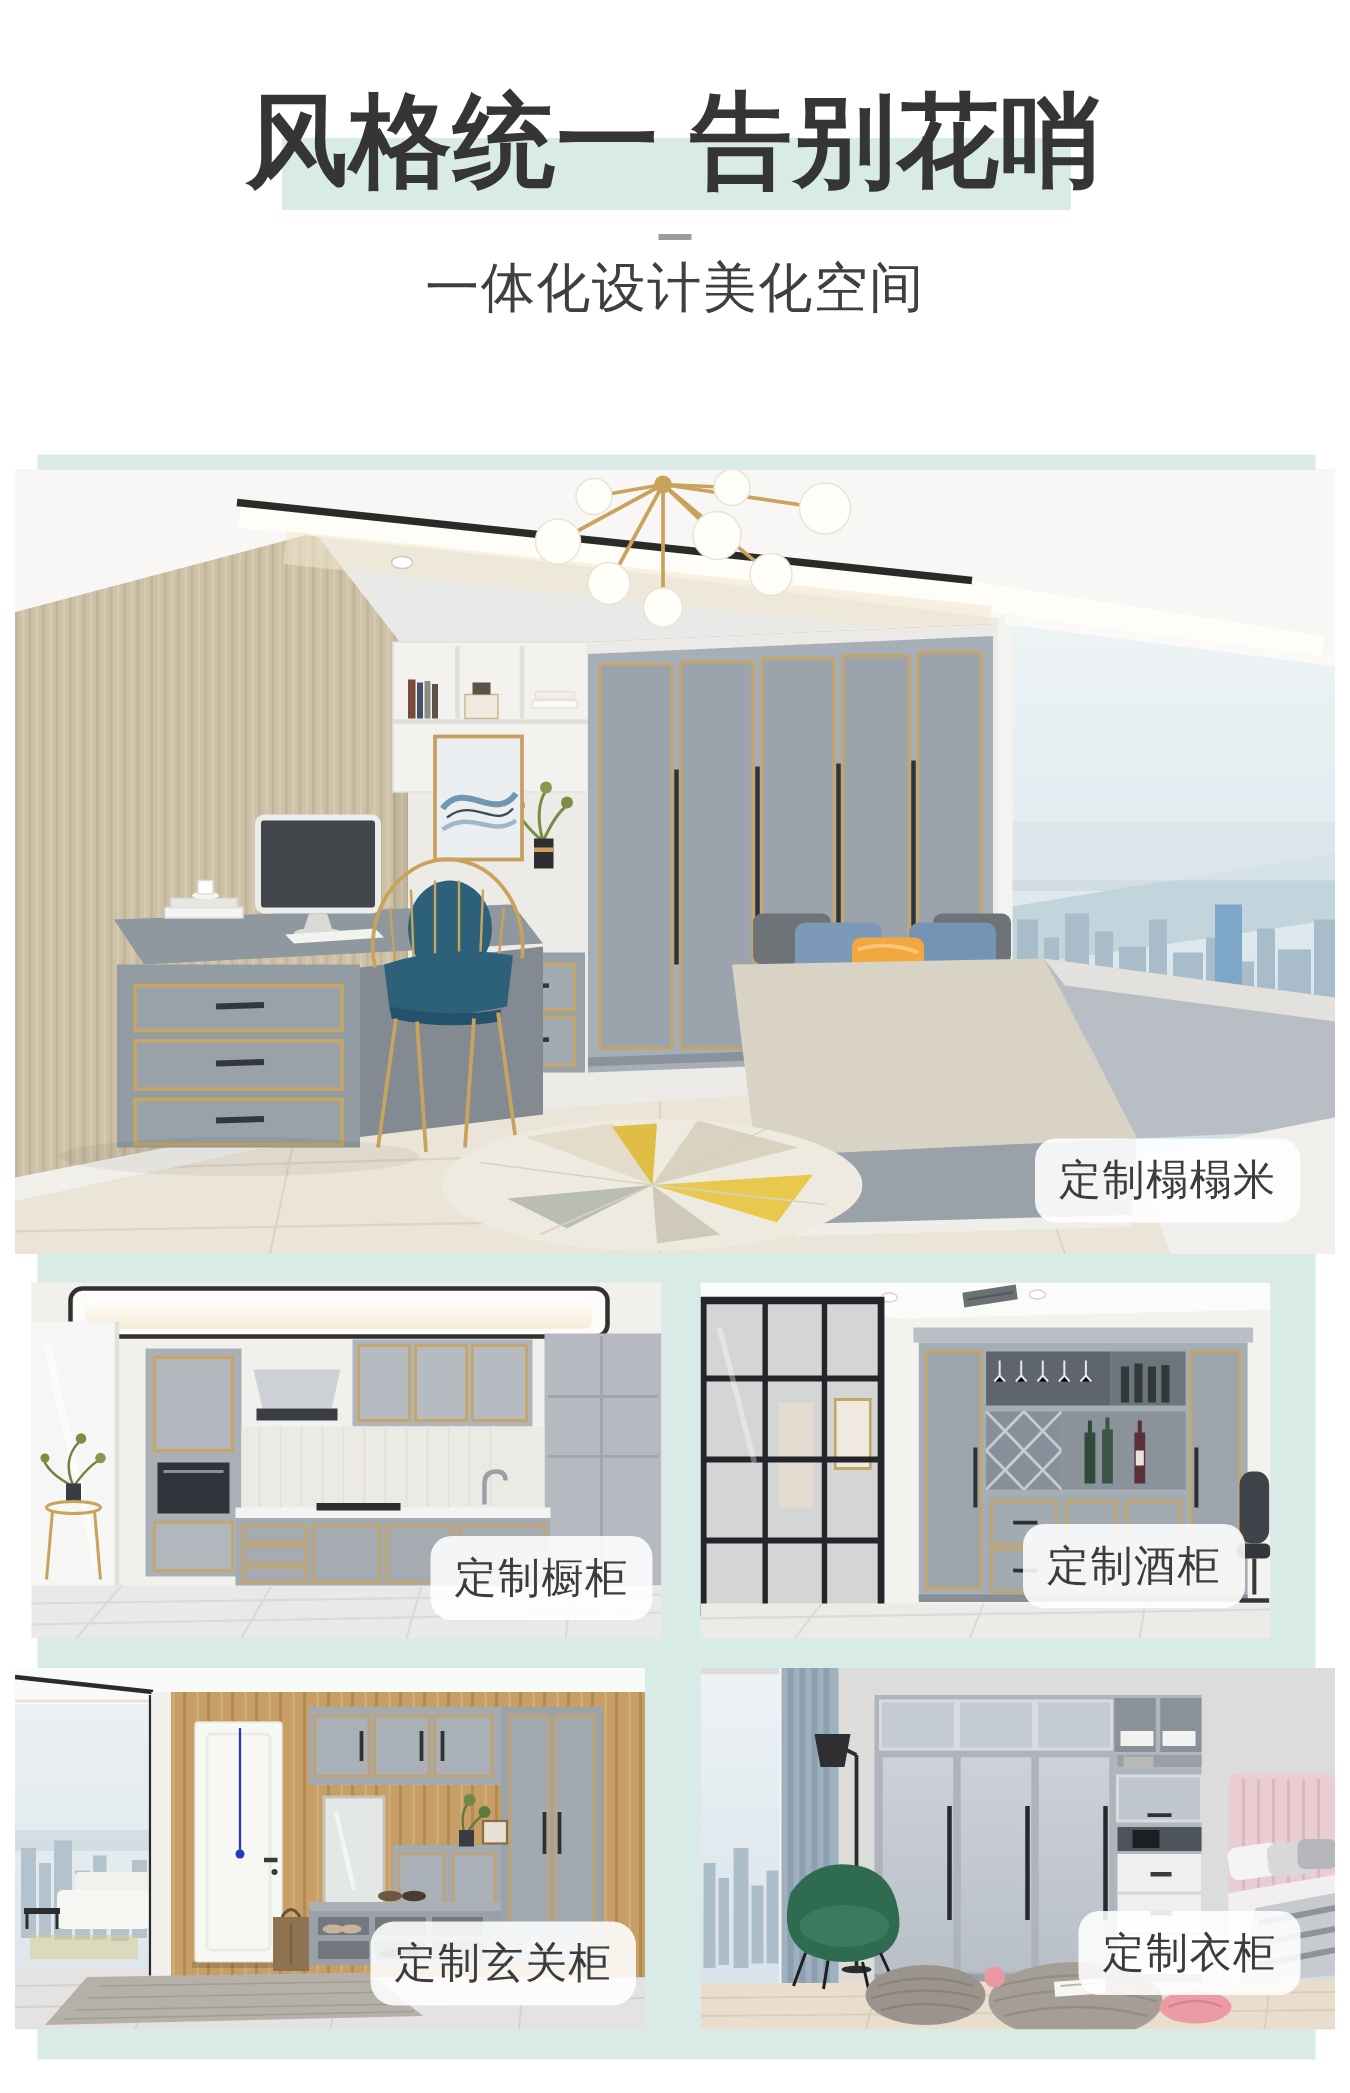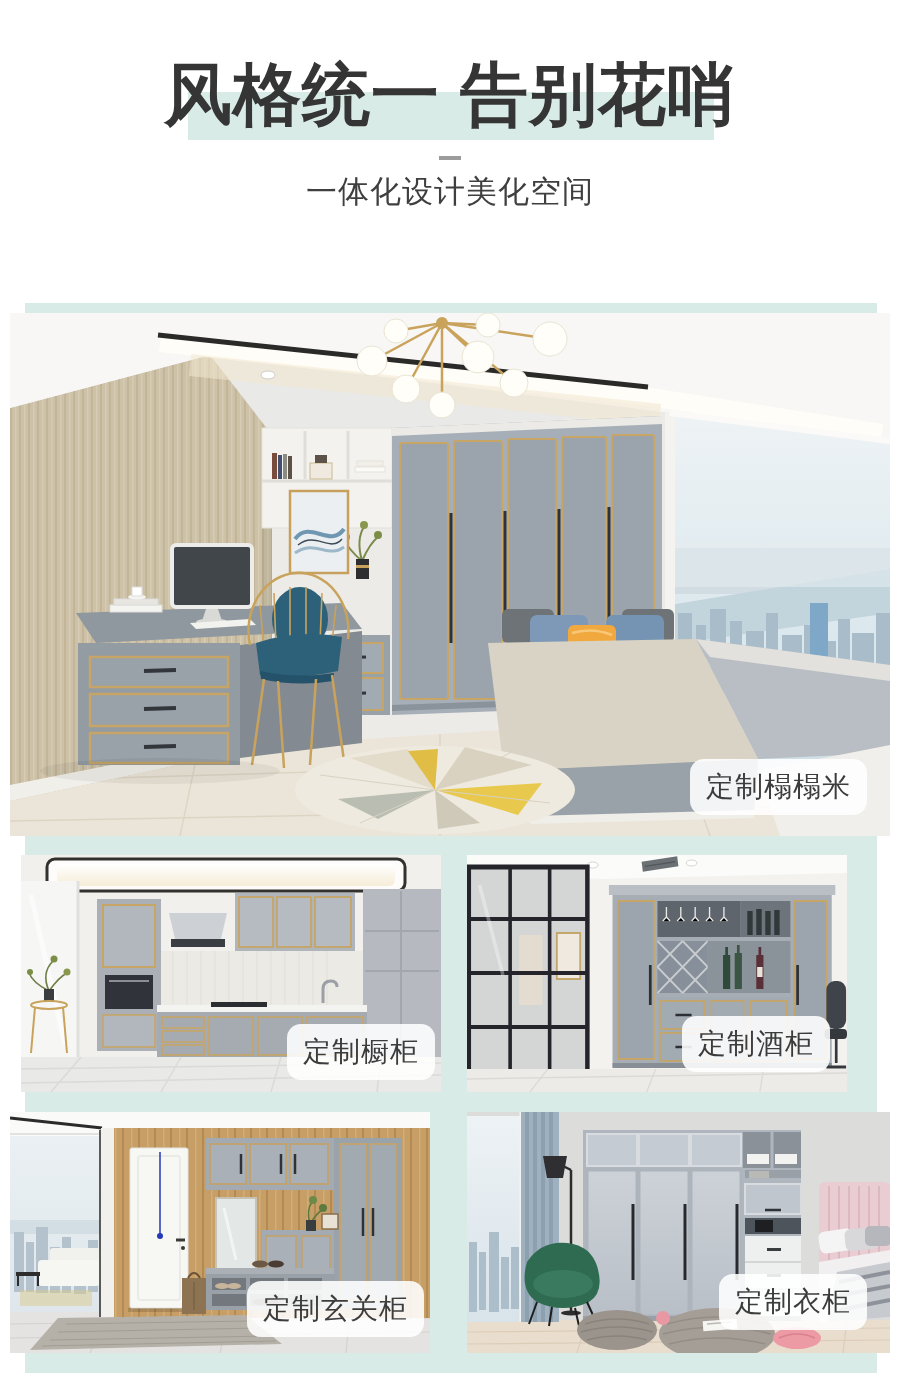--- a/index.html
+++ b/index.html
@@ -11,41 +11,41 @@
   body{width:900px;font-family:"Liberation Sans","DejaVu Sans",sans-serif;}
   .page{position:relative;width:900px;height:1395px;background:#fff;overflow:hidden;}
 
   
   .hdr{box-sizing:border-box;height:303px;padding-top:60px;text-align:center;}
   .title{margin:0;font-size:68px;line-height:1;font-weight:900;color:var(--title-text);letter-spacing:1px;}
   .hl{position:relative;display:inline-block;padding:0 4px;}
   .hl::after{content:"";position:absolute;left:28px;right:26px;top:32px;height:48px;background:var(--accent-mint);z-index:0;}
   .title-text{position:relative;z-index:1;}
   .divider{width:22px;height:4px;background:#9c9c9c;margin:28px auto 0;}
-  .sub{margin:0;font-size:31px;line-height:40px;color:#3f3f3f;letter-spacing:1px;}
+  .sub{margin:0;font-size:36px;line-height:40px;color:#3f3f3f;letter-spacing:1px;}
   .sub:first-of-type{margin-top:12px;}
 
   
   .gallery{position:relative;width:900px;height:1092px;}
   .mint-backdrop{position:absolute;left:25px;top:0;width:852px;height:1070px;background:var(--accent-mint);}
   .shot{position:absolute;margin:0;overflow:hidden;background:#e9e9e7;}
   .shot svg{display:block;width:100%;height:100%;}
   .shot.hero   {left:10px; top:10px;  width:880px;height:523px;}
   .shot.kitchen{left:21px; top:552px; width:420px;height:237px;}
   .shot.wine   {left:467px;top:552px; width:380px;height:237px;}
   .shot.entry  {left:10px; top:809px; width:420px;height:241px;}
   .shot.ward   {left:467px;top:809px; width:423px;height:241px;}
 
   .chip{position:absolute;background:rgba(255,255,255,0.88);border-radius:14px;
         color:var(--label-text);font-size:28px;line-height:40px;padding:8px 16px;
         letter-spacing:1px;white-space:nowrap;}
   .chip-hero   {right:23px;bottom:21px;}
   .chip-kitchen{right:6px; bottom:12px;}
   .chip-wine   {right:17px;bottom:20px;}
-  .chip-entry  {right:6px; bottom:16px;}
+  .chip-entry  {right:6px; bottom:16px;border-radius:16px;}
   .chip-ward   {right:23px;bottom:23px;}
 </style>
 </head>
 <body>
 
 <div class="page">
 
   <header class="hdr">
     <h1 class="title"><span class="hl"><span class="title-text">风格统一 告别花哨</span></span></h1>
     <div class="divider"></div>

